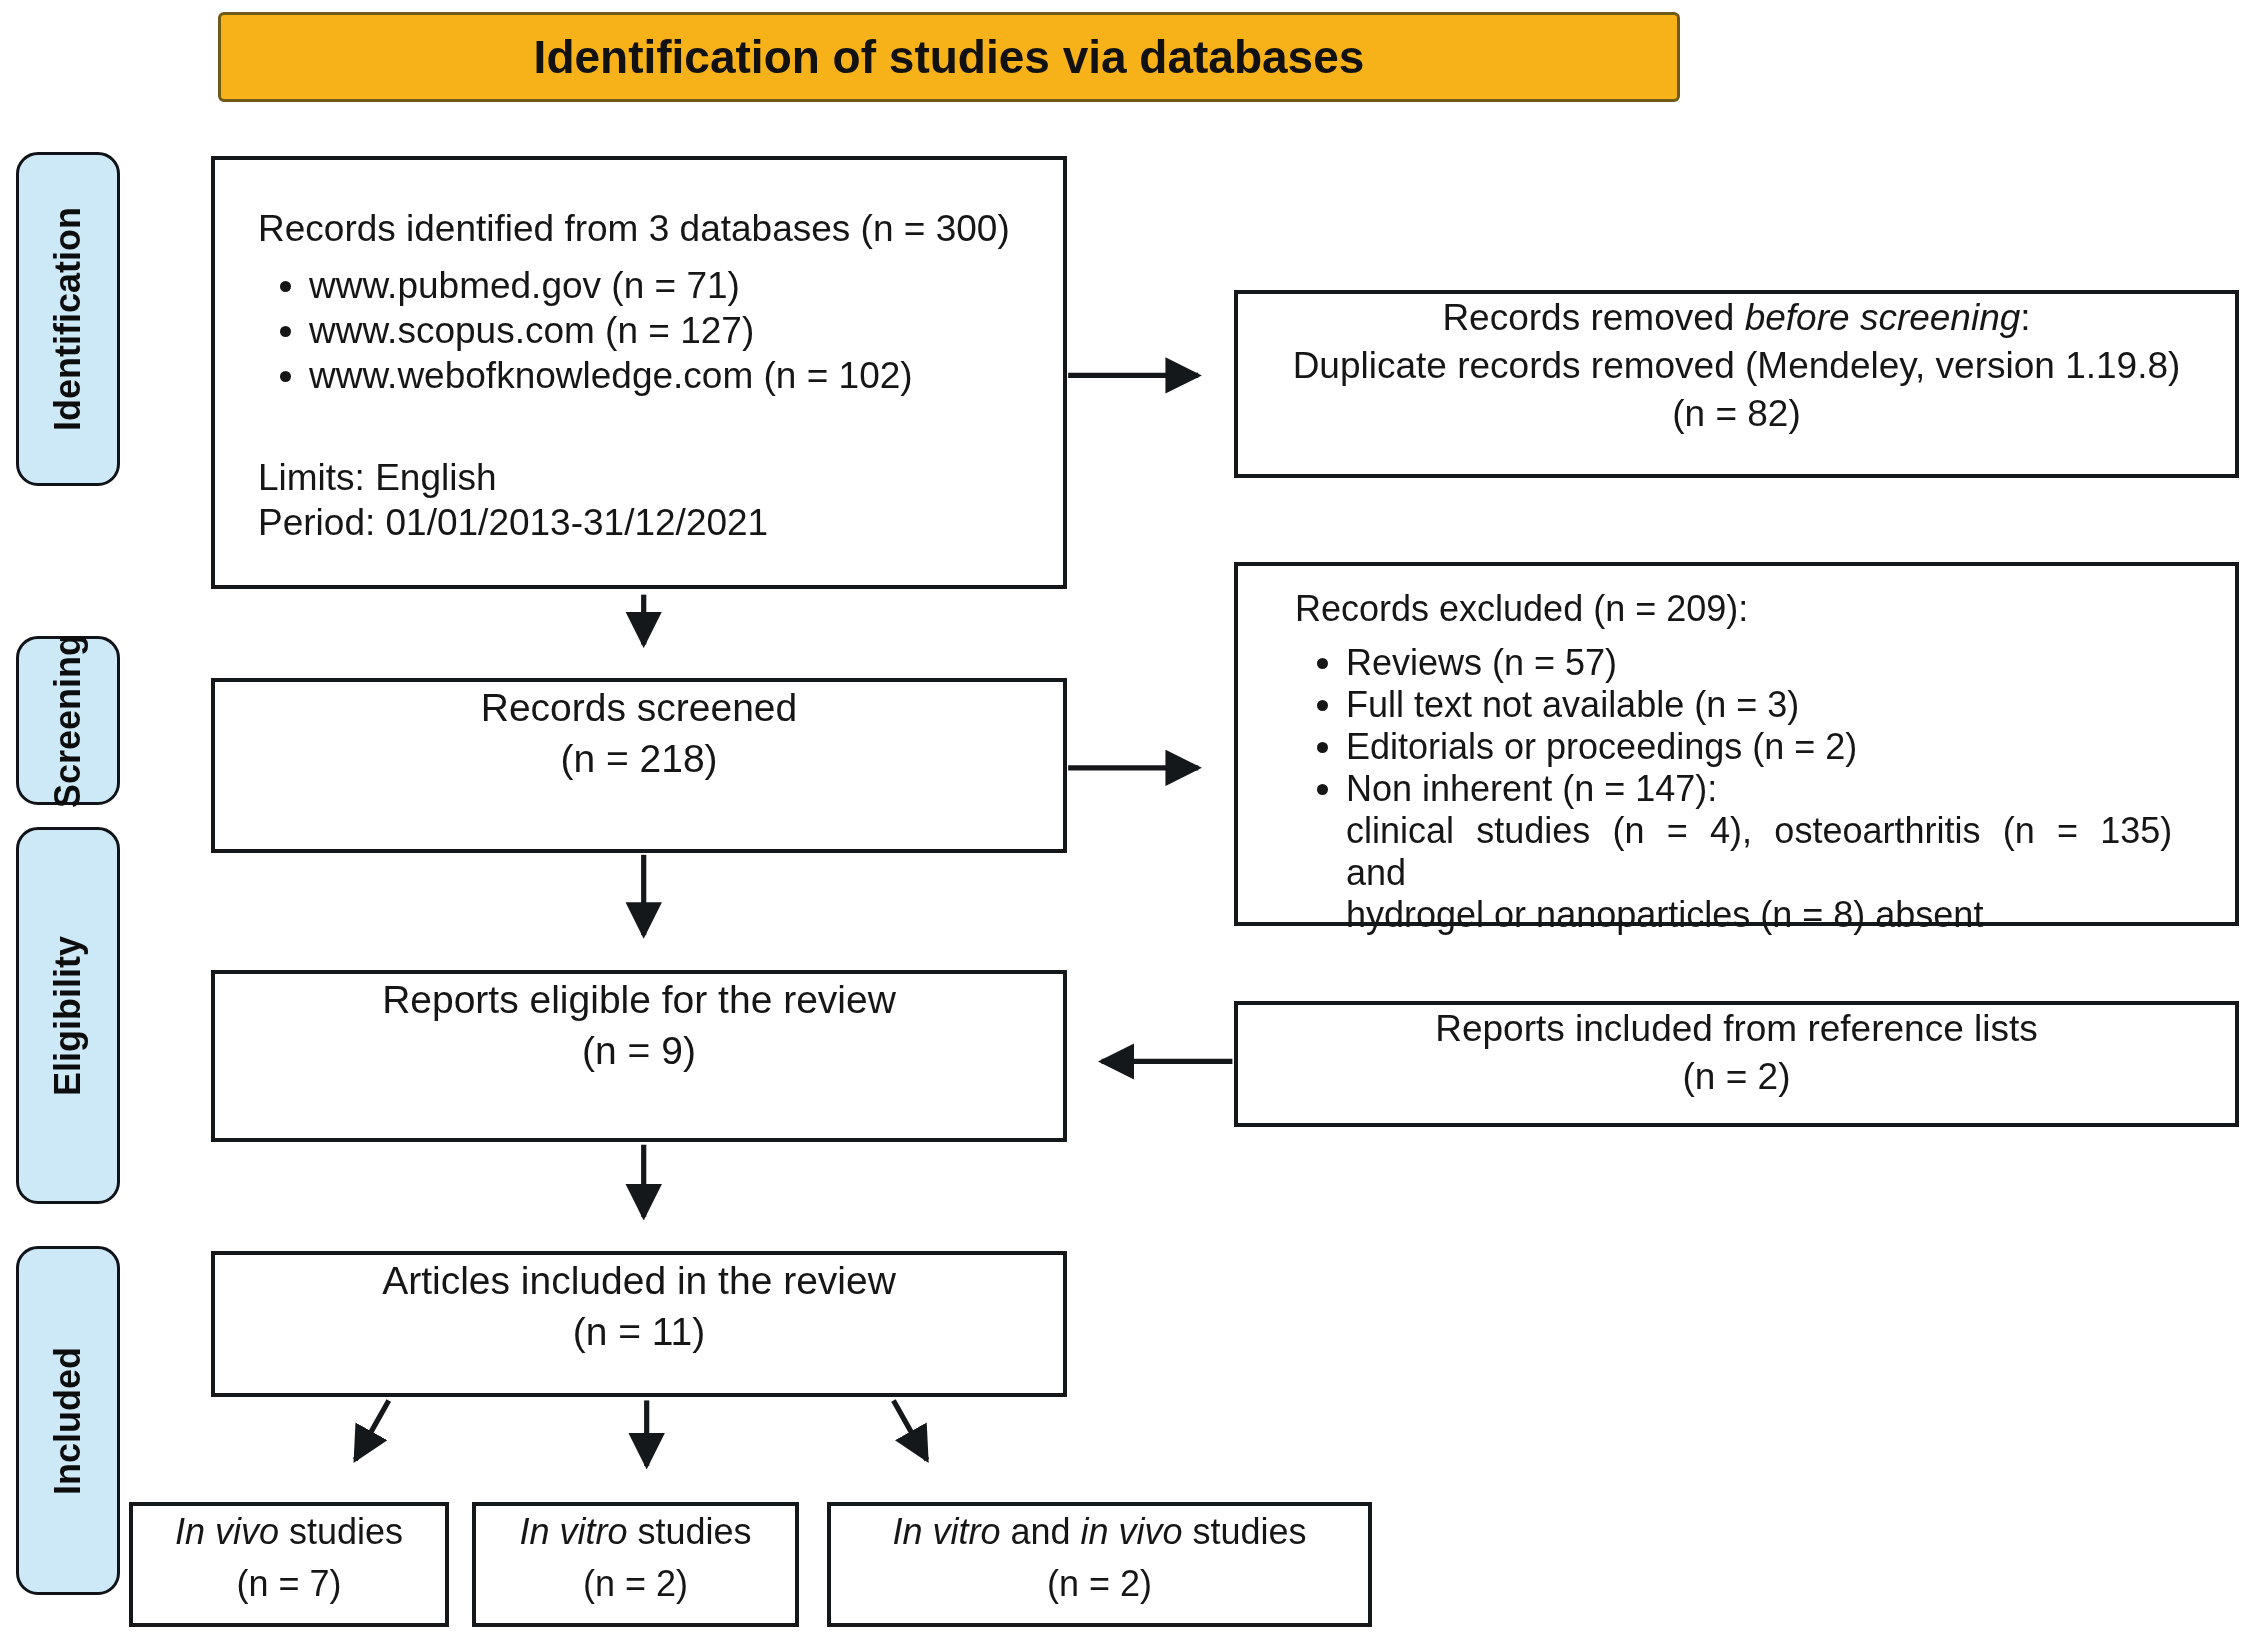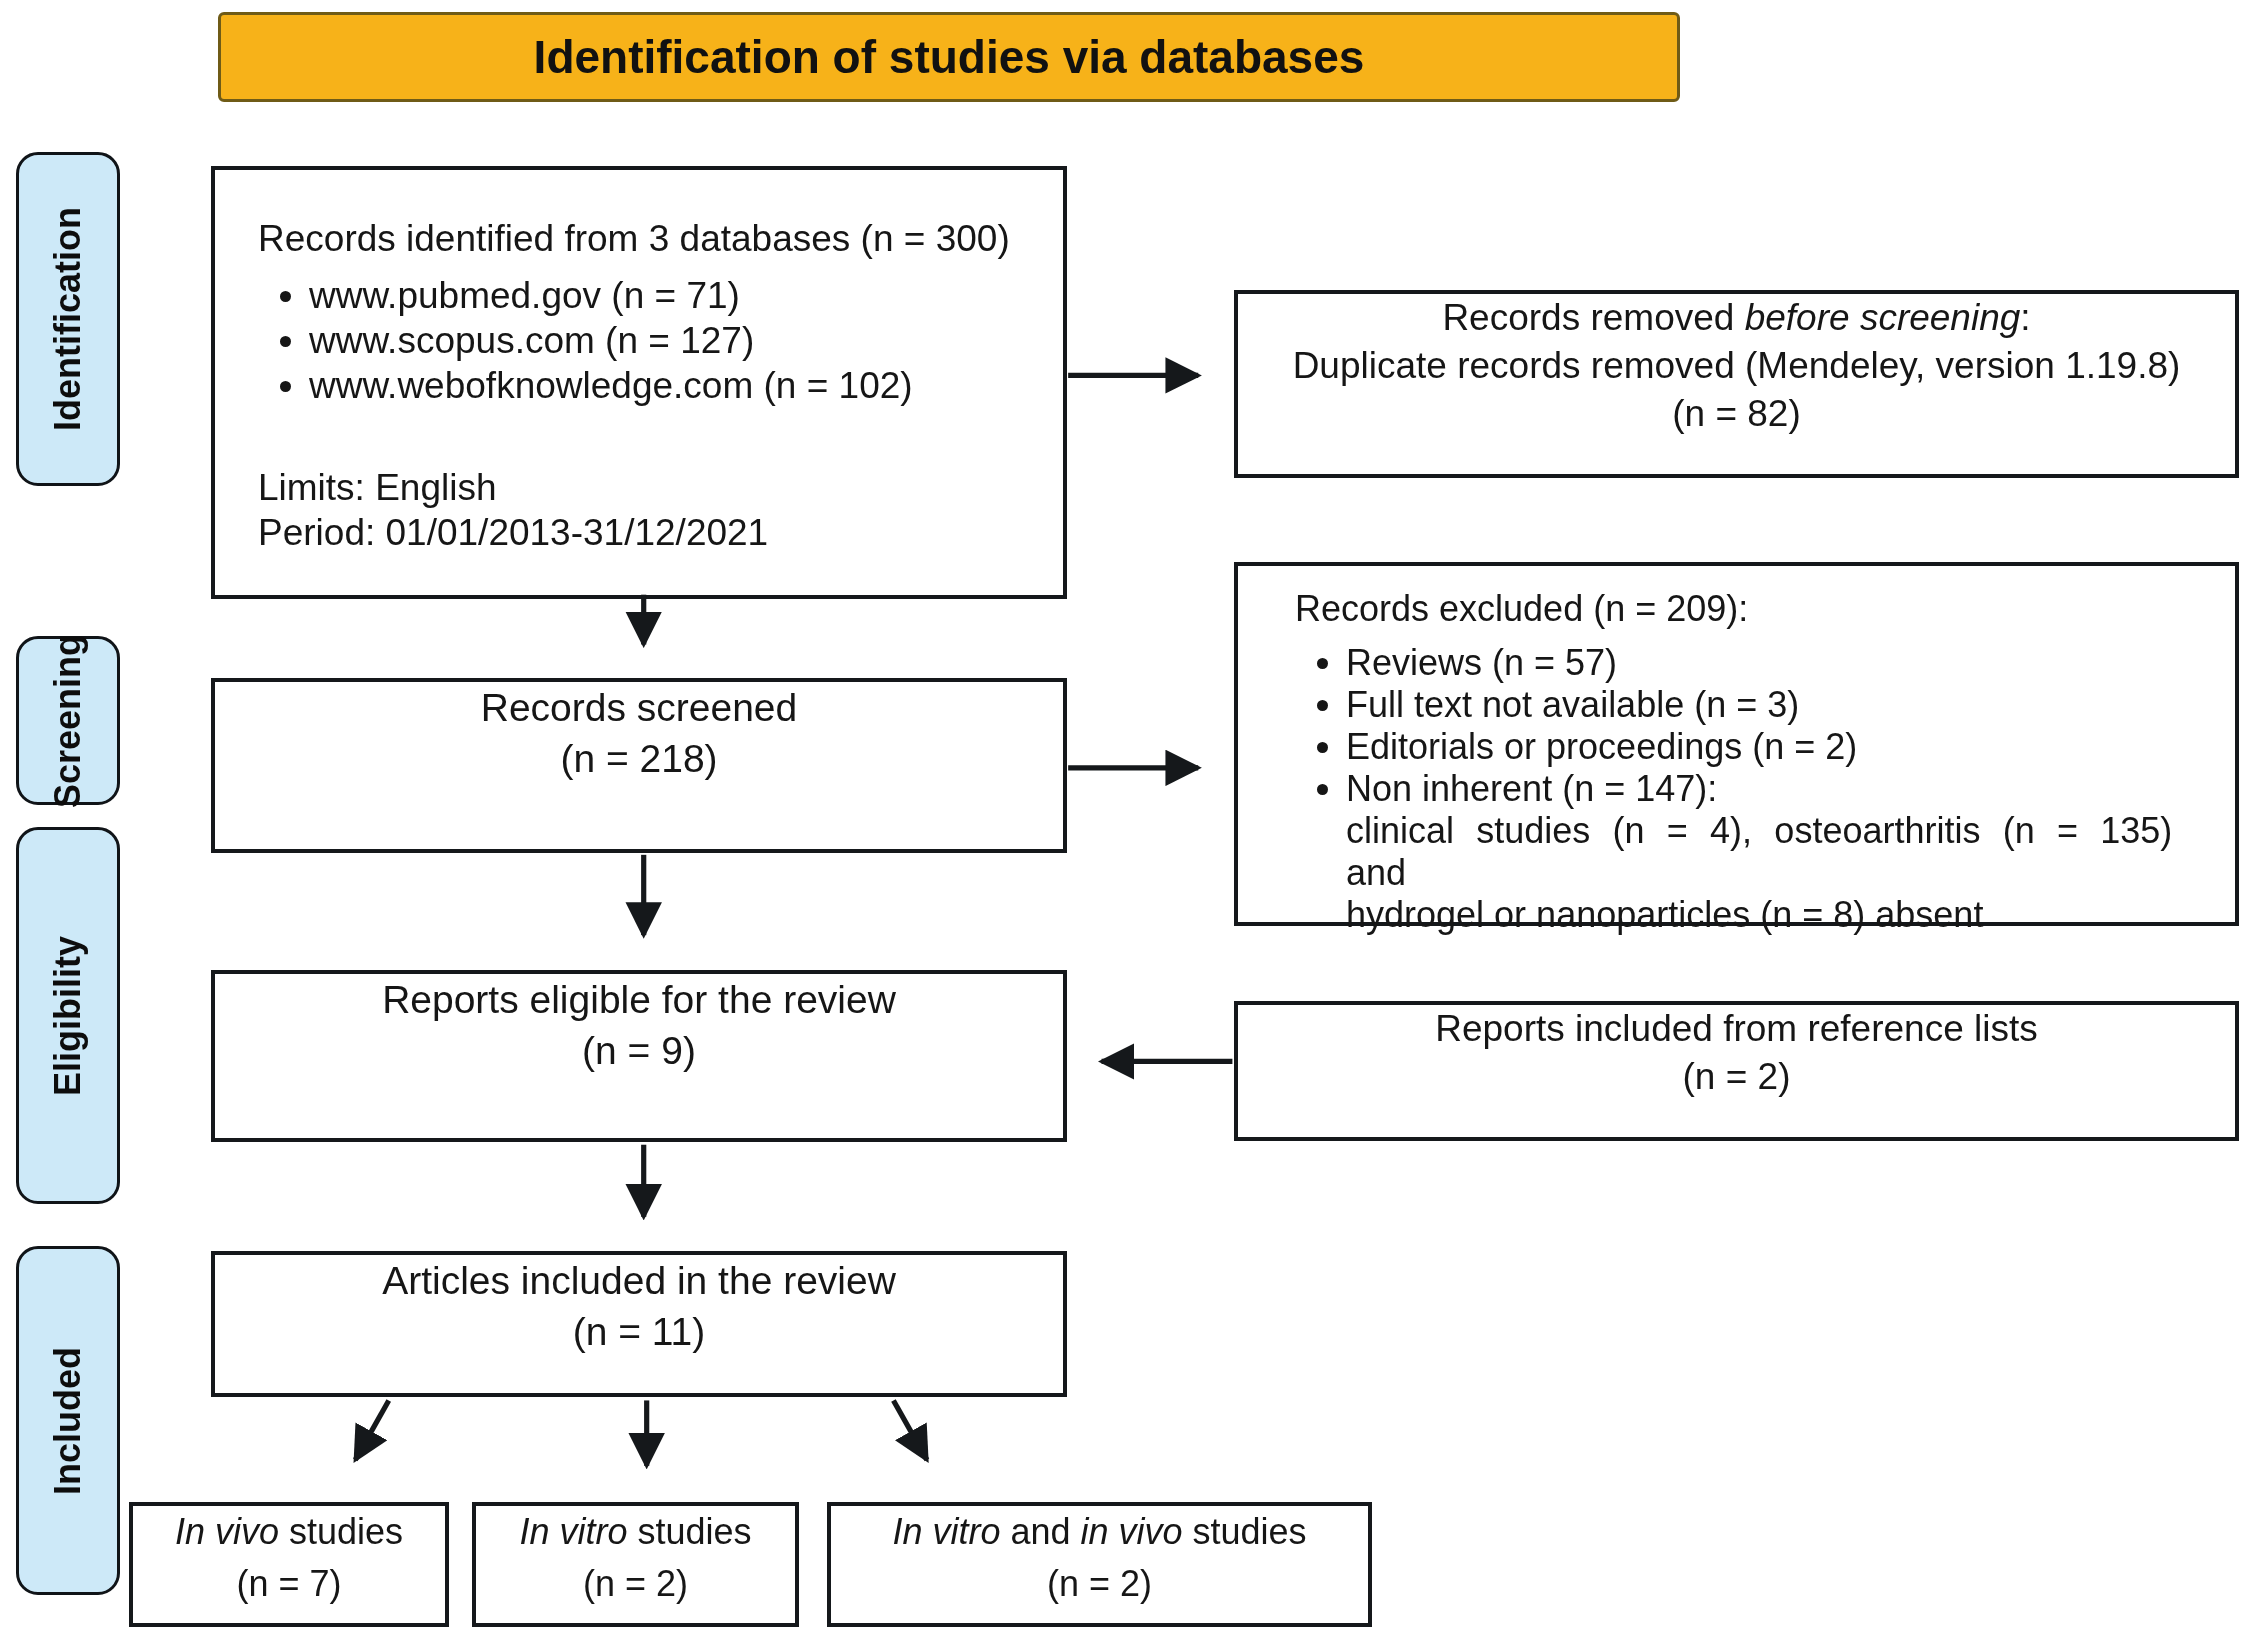--- a/index.html
+++ b/index.html
@@ -50,30 +50,30 @@
     background:#ffffff;
     border:4.5px solid var(--line);
     box-sizing:border-box;
   }
   .center-box{
     display:flex;flex-direction:column;
     align-items:center;justify-content:flex-start;
     text-align:center;
   }
   
-  .box-identified{left:211px;top:166px;width:856px;height:433px;
+  .box-identified{left:211px;top:156px;width:856px;height:433px;
     padding:46px 30px 0 43px;font-size:37px;line-height:45px;}
   .box-screened{left:211px;top:678px;width:856px;height:175px;font-size:39px;line-height:51px;}
   .box-eligible{left:211px;top:970px;width:856px;height:172px;font-size:39px;line-height:51px;}
   .box-articles{left:211px;top:1251px;width:856px;height:146px;font-size:39px;line-height:51px;}
   
   .box-removed{left:1234px;top:290px;width:1005px;height:188px;font-size:37px;line-height:48px;}
   .box-excluded{left:1234px;top:562px;width:1005px;height:364px;
     padding:22px 22px 0 57px;font-size:36px;line-height:42px;}
-  .box-references{left:1234px;top:1001px;width:1005px;height:140px;font-size:37px;line-height:48px;}
+  .box-references{left:1234px;top:1001px;width:1005px;height:126px;font-size:37px;line-height:48px;}
   
   .box-invivo{left:129px;top:1502px;width:320px;height:125px;font-size:36px;line-height:52px;}
   .box-invitro{left:472px;top:1502px;width:327px;height:125px;font-size:36px;line-height:52px;}
   .box-mixed{left:827px;top:1502px;width:545px;height:125px;font-size:36px;line-height:52px;}
   
   .box ul{margin:12px;padding-left:39px;list-style:disc;}
   .box li{margin:0;}
   .blank-line{height:45px;}
   .cont-just{word-spacing:0.34em;}
   i{font-style:italic;}

